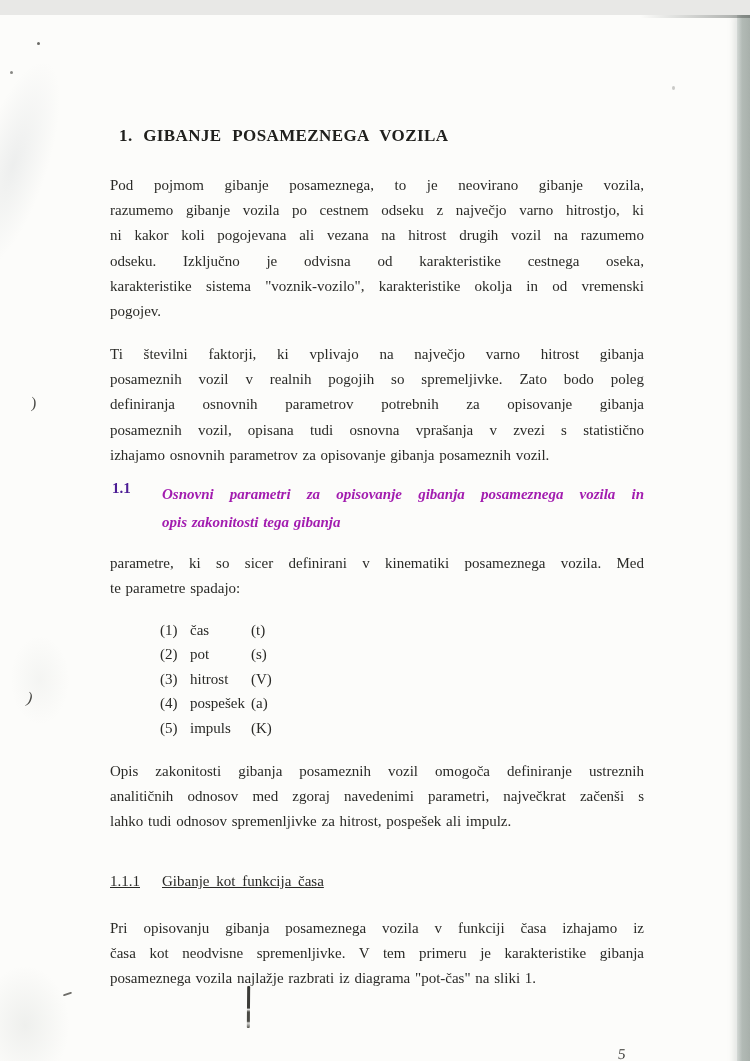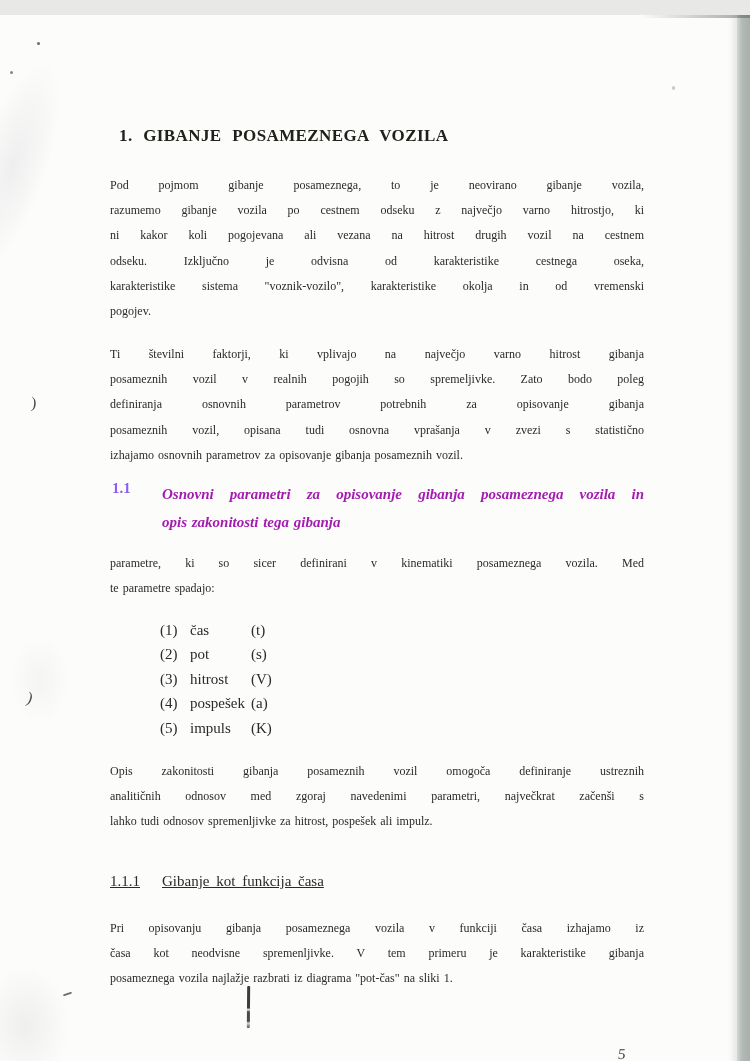--- a/index.html
+++ b/index.html
@@ -38,27 +38,27 @@
   .speck.k3 { left: 672px; top: 71px; width: 3px; height: 4px; opacity: .35; }
 
   .block { position: absolute; }
 
   .doc-title {
     left: 119px; top: 111px; width: 560px;
     font-size: 17px; font-weight: bold; letter-spacing: 0.4px; word-spacing: 6px;
     color: #20201d;
   }
 
-  .para { left: 110px; width: 534px; font-size: 12px; line-height: 25.2px; }
+  .para { left: 110px; width: 534px; font-size: 15px; line-height: 25.2px; }
   .jl { text-align: justify; text-align-last: justify; word-spacing: 1px; }
   .jl:last-child { text-align-last: left; }
 
   .sec11-num {
     left: 112px; top: 465px;
-    font-size: 15px; font-weight: bold; color: #8b5cf6;
+    font-size: 15px; font-weight: bold; color: #4c1d95;
   }
   .sec11-body {
     left: 162px; top: 465px; width: 482px;
     font-size: 15px; font-weight: bold; line-height: 28px; color: #a21caf; font-style: italic;
   }
 
   .list-block { left: 160px; top: 603px; font-size: 15px; line-height: 24.4px; }
   .list-row { display: flex; }
   .list-row .num { width: 30px; }
   .list-row .label { min-width: 57px; padding-right: 4px; }
@@ -98,21 +98,21 @@
   <div class="smudge s3"></div>
   <div class="speck k1"></div>
   <div class="speck k2"></div>
   <div class="speck k3"></div>
 
   <div class="block doc-title">1. GIBANJE POSAMEZNEGA VOZILA</div>
 
   <div class="block para" style="top:158px">
       <div class="jl">Pod pojmom gibanje posameznega, to je neovirano gibanje vozila,</div>
       <div class="jl">razumemo gibanje vozila po cestnem odseku z največjo varno hitrostjo, ki</div>
-      <div class="jl">ni kakor koli pogojevana ali vezana na hitrost drugih vozil na cestnem</div>
+      <div class="jl">ni kakor koli pogojevana ali vezana na hitrost drugih vozil na razumemo</div>
       <div class="jl">odseku. Izključno je odvisna od karakteristike cestnega oseka,</div>
       <div class="jl">karakteristike sistema "voznik-vozilo", karakteristike okolja in od vremenski</div>
       <div class="jl">pogojev.</div>
     </div>
 
   <div class="margin-mark m1">)</div>
 
   <div class="block para" style="top:327px">
       <div class="jl">Ti številni faktorji, ki vplivajo na največjo varno hitrost gibanja</div>
       <div class="jl">posameznih vozil v realnih pogojih so spremeljivke. Zato bodo poleg</div>

